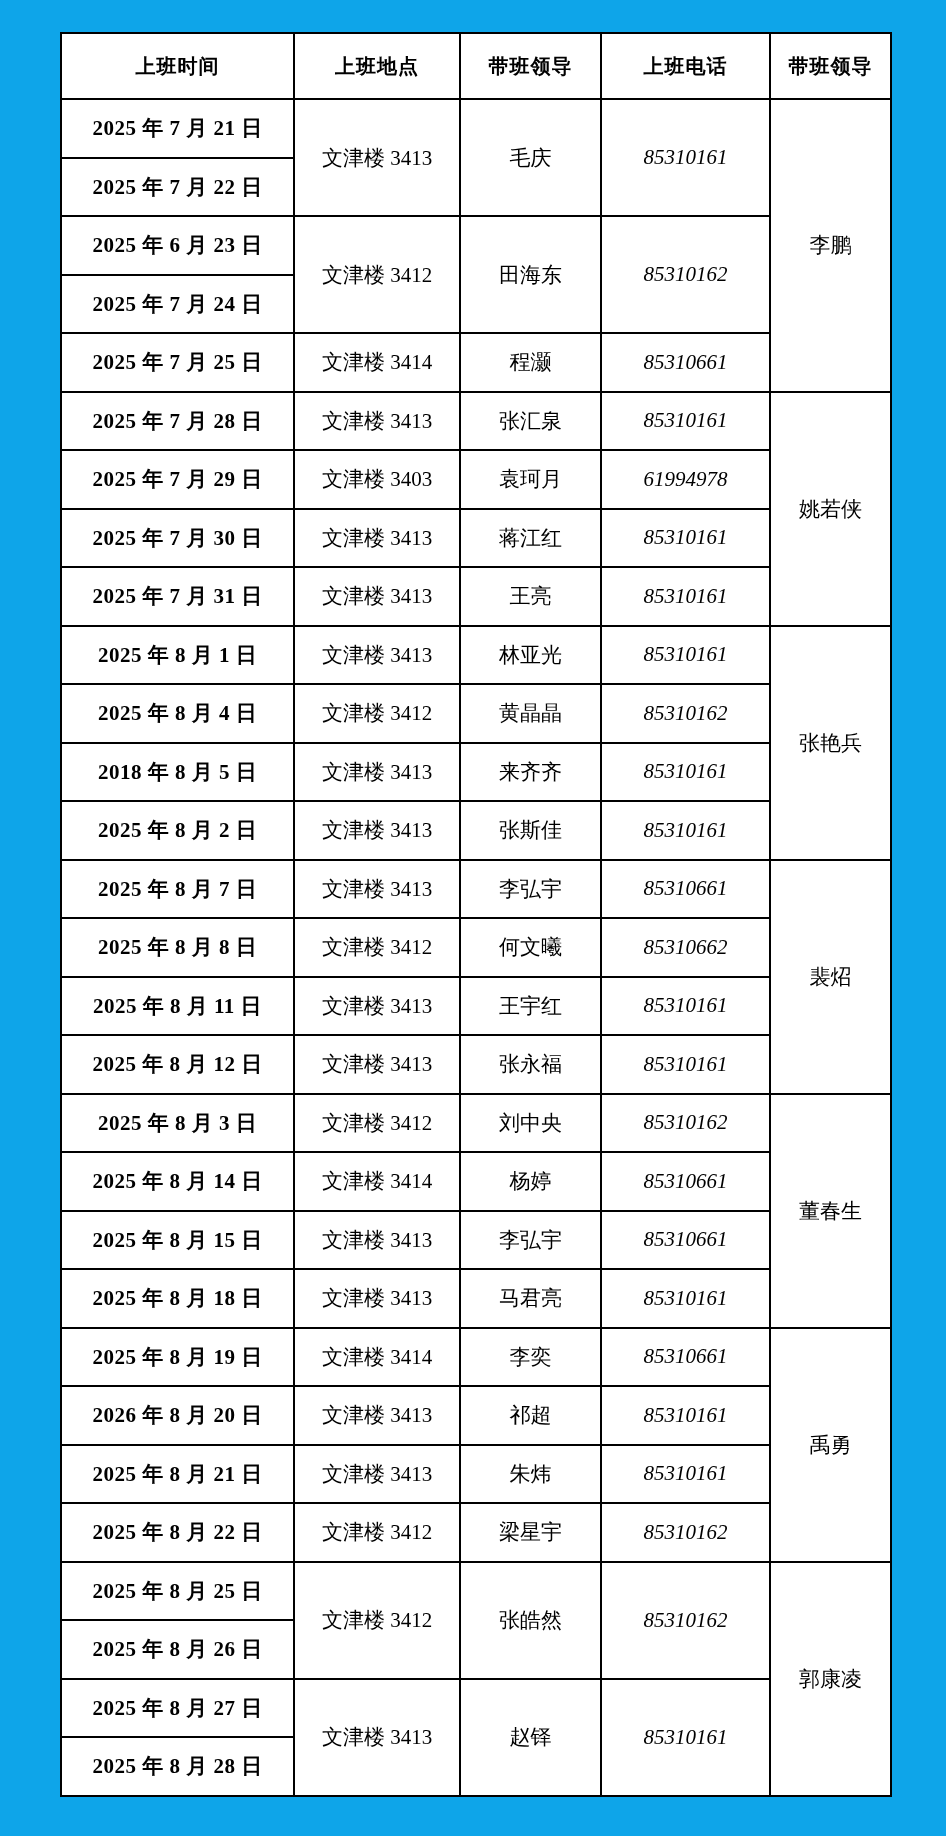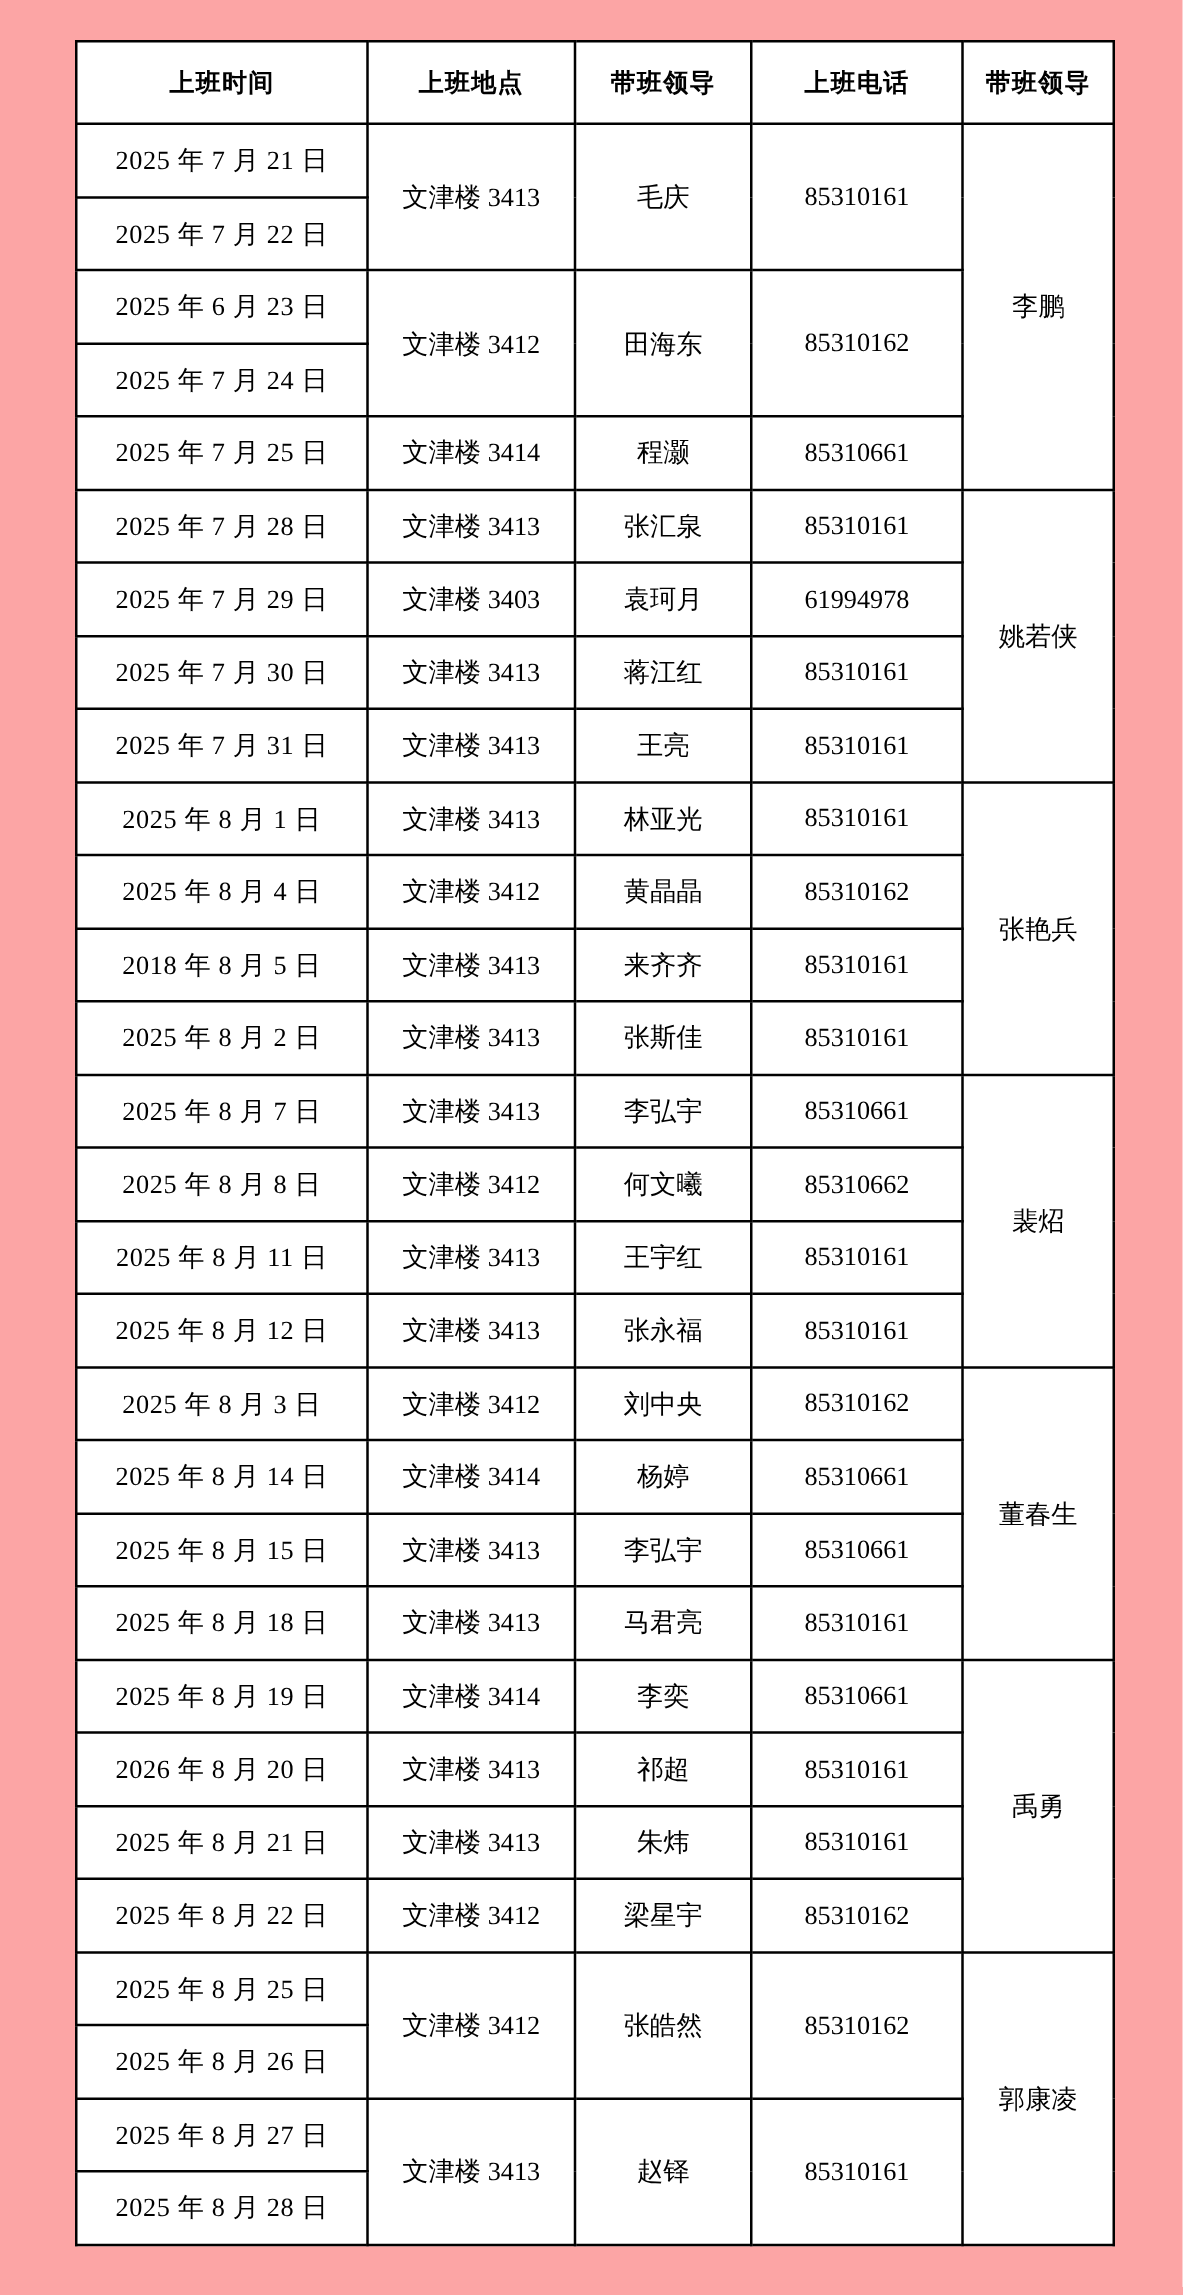--- a/index.html
+++ b/index.html
@@ -7,21 +7,21 @@
     width: 946px;
     height: 1836px;
     background: #ffffff;
     font-family: "Liberation Serif", "DejaVu Serif", serif;
     color: #000000;
   }
   .page {
     width: 946px;
     height: 1836px;
     position: relative;
-    background: #fca5a5;
+    background: #0ea5e9;
     box-sizing: border-box;
     padding: 32px 0 5px 60px;
   }
   table.schedule {
     border-collapse: collapse;
     table-layout: fixed;
     width: 830px;
     background: #ffffff;
   }
   table.schedule col.c-time     { width: 233px; }
@@ -40,22 +40,22 @@
     height: 64px;
     font-family: "Liberation Sans", "DejaVu Sans", sans-serif;
     font-weight: bold;
     font-size: 20px;
     letter-spacing: 1px;
   }
   table.schedule td {
     height: 56.5px;
     font-size: 21px;
   }
-  td.date-cell  { letter-spacing: 0.5px; }
-  td.phone-cell { font-size: 21px; }
+  td.date-cell  { letter-spacing: 0.5px; font-weight: bold; }
+  td.phone-cell { font-size: 21px; font-style: italic; }
 </style>
 </head>
 <body>
 
 <div class="page">
   <table class="schedule">
     <colgroup>
       <col class="c-time">
         <col class="c-location">
         <col class="c-person">

